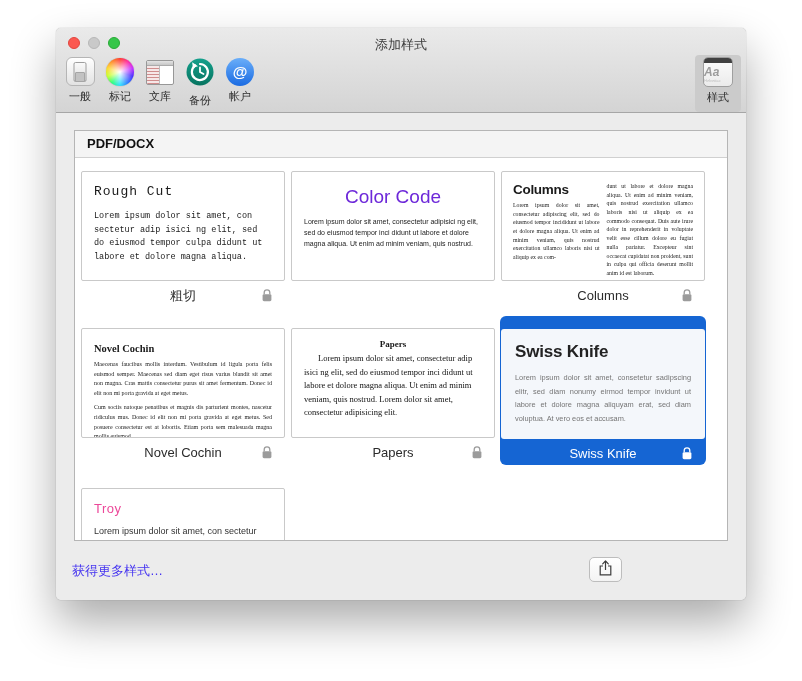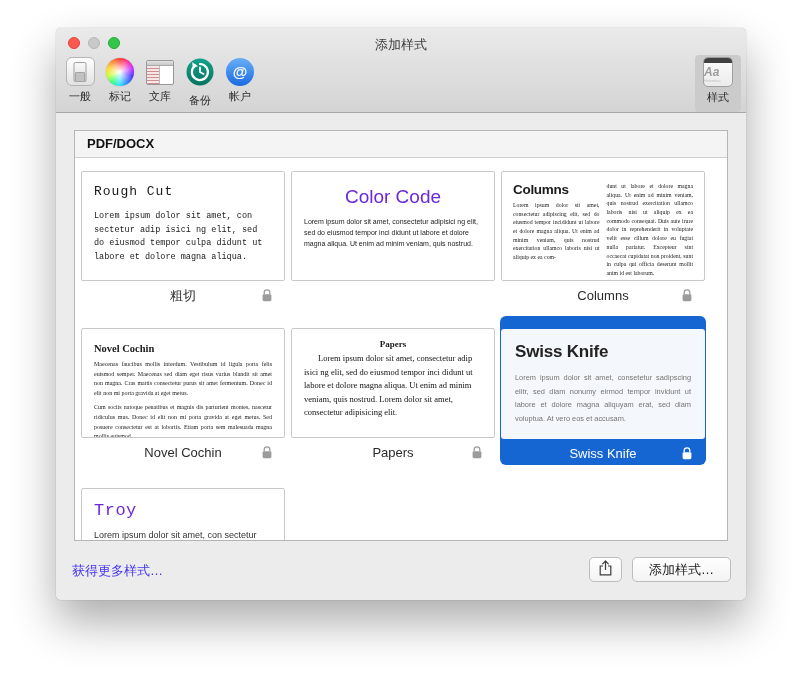--- a/index.html
+++ b/index.html
@@ -74,21 +74,21 @@
   .c-novel{font-family:"Liberation Serif", serif;padding:14px 12px;}
   .c-novel .t{font-size:10.5px;font-weight:bold;}
   .c-novel .b{font-size:6px;line-height:1.6;text-align:justify;margin-top:6px;color:#222;}
   .c-novel .b2{margin-top:5px;}
   .c-papers{font-family:"Liberation Serif", serif;padding:10px 12px;}
   .c-papers .t{font-size:9px;font-weight:bold;text-align:center;}
   .c-papers .b{font-size:8.5px;line-height:1.6;margin-top:3px;text-indent:14px;color:#111;}
   .c-swiss{padding:13px 14px;}
   .c-swiss .t{font-size:17px;font-weight:bold;color:#222;letter-spacing:-.2px;}
   .c-swiss .b{font-size:7.4px;color:#757575;line-height:1.85;text-align:justify;margin-top:9px;}
-  .c-troy .t{font-size:17px;font-weight:300;letter-spacing:.5px;color:#6d28d9;font-family:Liberation Mono, monospace;}
+  .c-troy .t{font-size:13px;font-weight:300;letter-spacing:.5px;color:#ec4899;}
   .c-troy .b{font-size:9px;margin-top:10px;color:#333;}
   
   .more-link{position:absolute;left:16px;top:449px;font-size:13px;color:#4433f0;cursor:pointer;}
   .btn{position:absolute;top:444px;height:25px;background:linear-gradient(#ffffff,#f3f3f3);
     border:1px solid #bdbdbd;border-radius:5px;box-sizing:border-box;display:flex;
     align-items:center;justify-content:center;font-size:13px;color:#222;cursor:pointer;}
   .btn-share{left:533px;width:33px;}
   .btn-add{left:576px;width:99px;}
 </style>
 </head>
@@ -265,15 +265,14 @@
         <svg width="13" height="16" viewBox="0 0 13 16">
           <g fill="none" stroke="#3c3c3c" stroke-width="1.2">
             <path d="M6.5 1.2 V10"></path>
             <path d="M3.7 3.8 L6.5 1 L9.3 3.8" stroke-linecap="round" stroke-linejoin="round"></path>
             <path d="M4 6 H1.2 V14.8 H11.8 V6 H9"></path>
           </g>
         </svg>
       </span>
     </div>
 
-    <div class="btn btn-add">添加样式…</div>
   </div>
 </div>
 
 </body></html>

